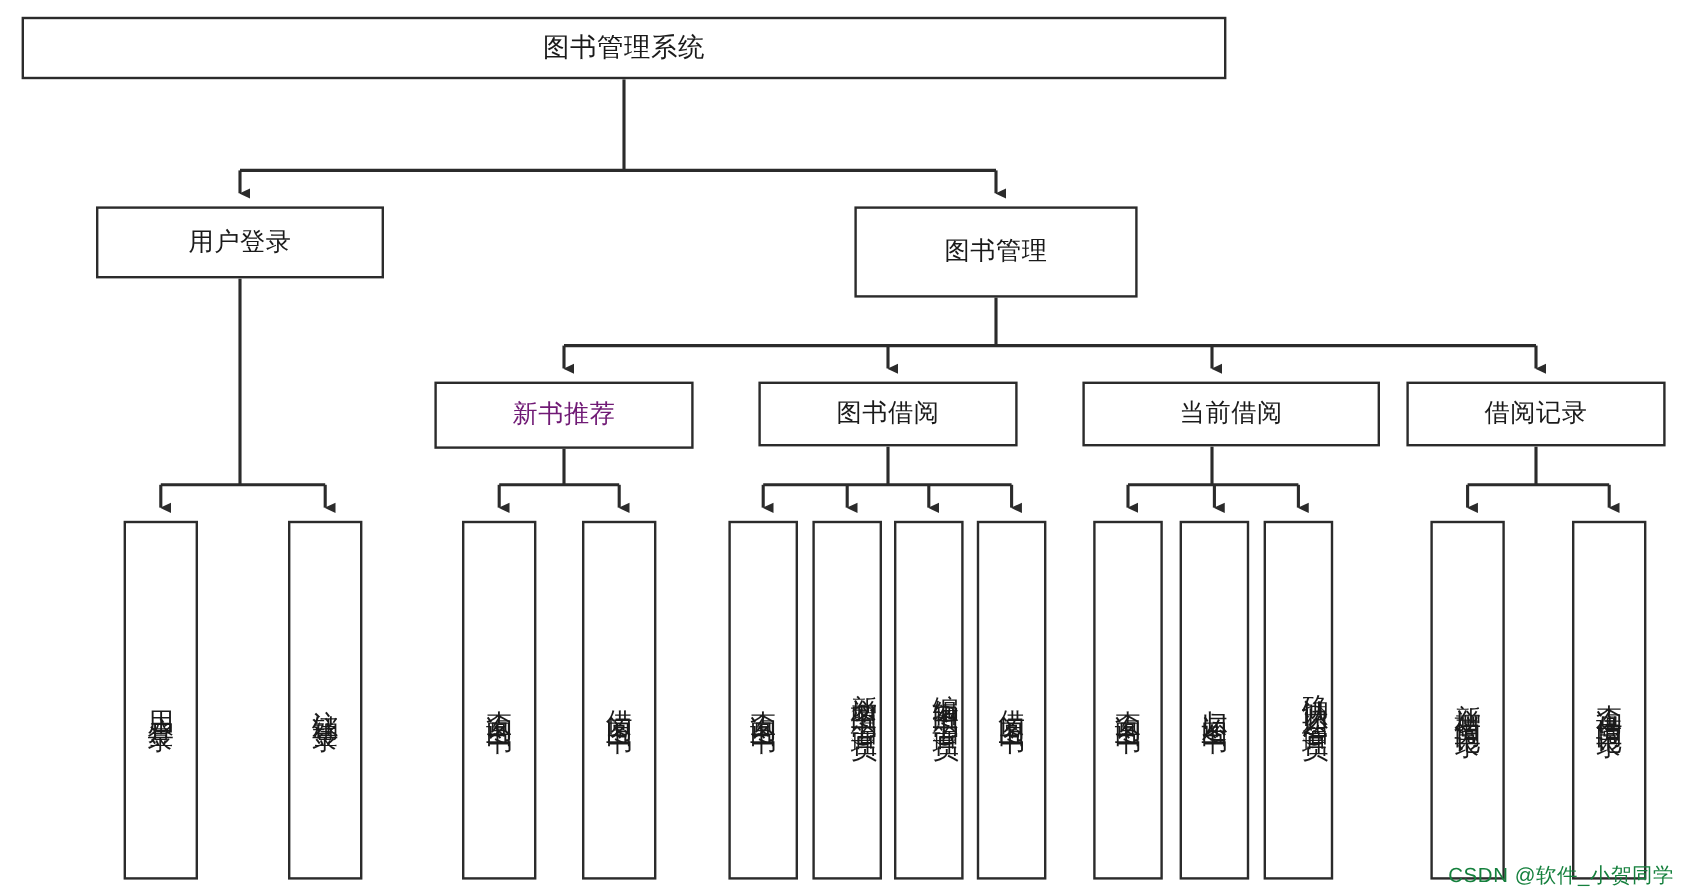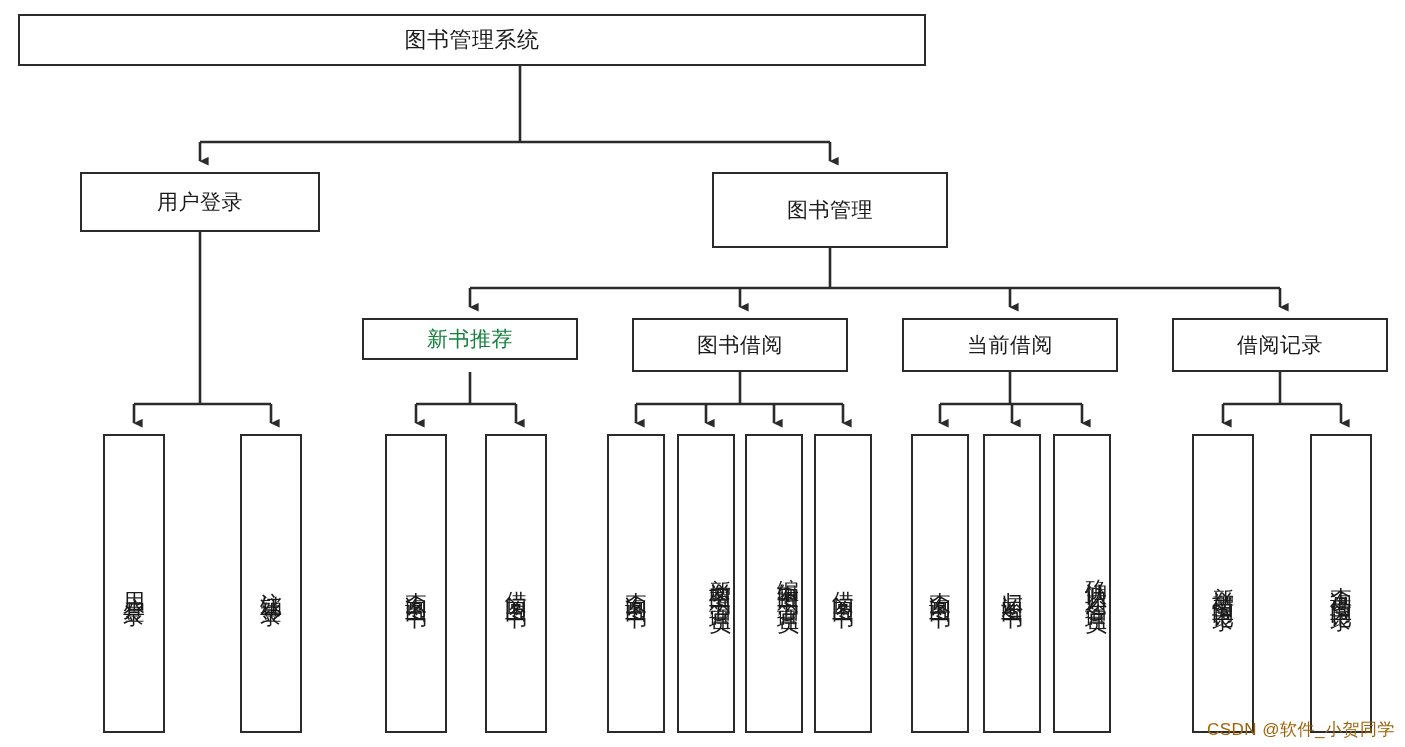--- a/index.html
+++ b/index.html
@@ -56,21 +56,21 @@
     white-space: nowrap;
   }
   .node-v.centered {
     align-items: center;
   }
   .watermark {
     position: absolute;
     right: 10px;
     bottom: 6px;
     font-size: 17px;
-    color: #a16207;
+    color: #15803d;
     letter-spacing: 0.5px;
     white-space: nowrap;
     pointer-events: none;
   }
 </style>
 </head>
 <body>
 
 <div id="diagram-root">
 
@@ -104,36 +104,36 @@
         <path d="M 940 404 L 940 423" marker-end="url(#arrowhead)"></path>
         <path d="M 1012 404 L 1012 423" marker-end="url(#arrowhead)"></path>
         <path d="M 1082 404 L 1082 423" marker-end="url(#arrowhead)"></path>
         <path d="M 1280 372 L 1280 404 M 1223 404 L 1341 404"></path>
         <path d="M 1223 404 L 1223 423" marker-end="url(#arrowhead)"></path>
         <path d="M 1341 404 L 1341 423" marker-end="url(#arrowhead)"></path>
       </g>
   </svg>
 
   <div id="nodes-layer">
-      <div class="node node-root node-h" style="left: 18px; top: 14px; width: 908px; height: 52px; border-color: rgb(43, 43, 43); background: rgb(255, 255, 255); color: rgb(26, 26, 26);">
+      <div class="node node-root node-h" style="left: 18px; top: 14px; width: 1004px; height: 52px; border-color: rgb(43, 43, 43); background: rgb(255, 255, 255); color: rgb(26, 26, 26);">
         <span>图书管理系统</span>
       </div>
       <div class="node node-l1 node-h" style="left: 80px; top: 172px; width: 240px; height: 60px; border-color: rgb(43, 43, 43); background: rgb(255, 255, 255); color: rgb(26, 26, 26);">
         <span>用户登录</span>
       </div>
       <div class="node node-l1 node-h" style="left: 712px; top: 172px; width: 236px; height: 76px; border-color: rgb(43, 43, 43); background: rgb(255, 255, 255); color: rgb(26, 26, 26);">
         <span>图书管理</span>
       </div>
-      <div class="node node-l2 node-h" style="left: 362px; top: 318px; width: 216px; height: 42px; border-color: rgb(43, 43, 43); background: rgb(255, 255, 255); color: #15803d;">
+      <div class="node node-l2 node-h" style="left: 362px; top: 318px; width: 216px; height: 56px; border-color: rgb(43, 43, 43); background: rgb(255, 255, 255); color: #701a75;">
         <span>新书推荐</span>
       </div>
       <div class="node node-l2 node-h" style="left: 632px; top: 318px; width: 216px; height: 54px; border-color: rgb(43, 43, 43); background: rgb(255, 255, 255); color: rgb(26, 26, 26); justify-content: center;">
         <span>图书借阅</span>
       </div>
-      <div class="node node-l2 node-h" style="left: 902px; top: 318px; width: 216px; height: 54px; border-color: rgb(43, 43, 43); background: rgb(255, 255, 255); color: rgb(26, 26, 26);">
+      <div class="node node-l2 node-h" style="left: 902px; top: 318px; width: 248px; height: 54px; border-color: rgb(43, 43, 43); background: rgb(255, 255, 255); color: rgb(26, 26, 26);">
         <span>当前借阅</span>
       </div>
       <div class="node node-l2 node-h" style="left: 1172px; top: 318px; width: 216px; height: 54px; border-color: rgb(43, 43, 43); background: rgb(255, 255, 255); color: rgb(26, 26, 26);">
         <span>借阅记录</span>
       </div>
       <div class="node node-leaf node-v centered" style="left: 103px; top: 434px; width: 62px; height: 299px; border-color: rgb(43, 43, 43); background: rgb(255, 255, 255); color: rgb(26, 26, 26);">
         <span>用户登录</span>
       </div>
       <div class="node node-leaf node-v centered" style="left: 240px; top: 434px; width: 62px; height: 299px; border-color: rgb(43, 43, 43); background: rgb(255, 255, 255); color: rgb(26, 26, 26);">
         <span>注销登录</span>

